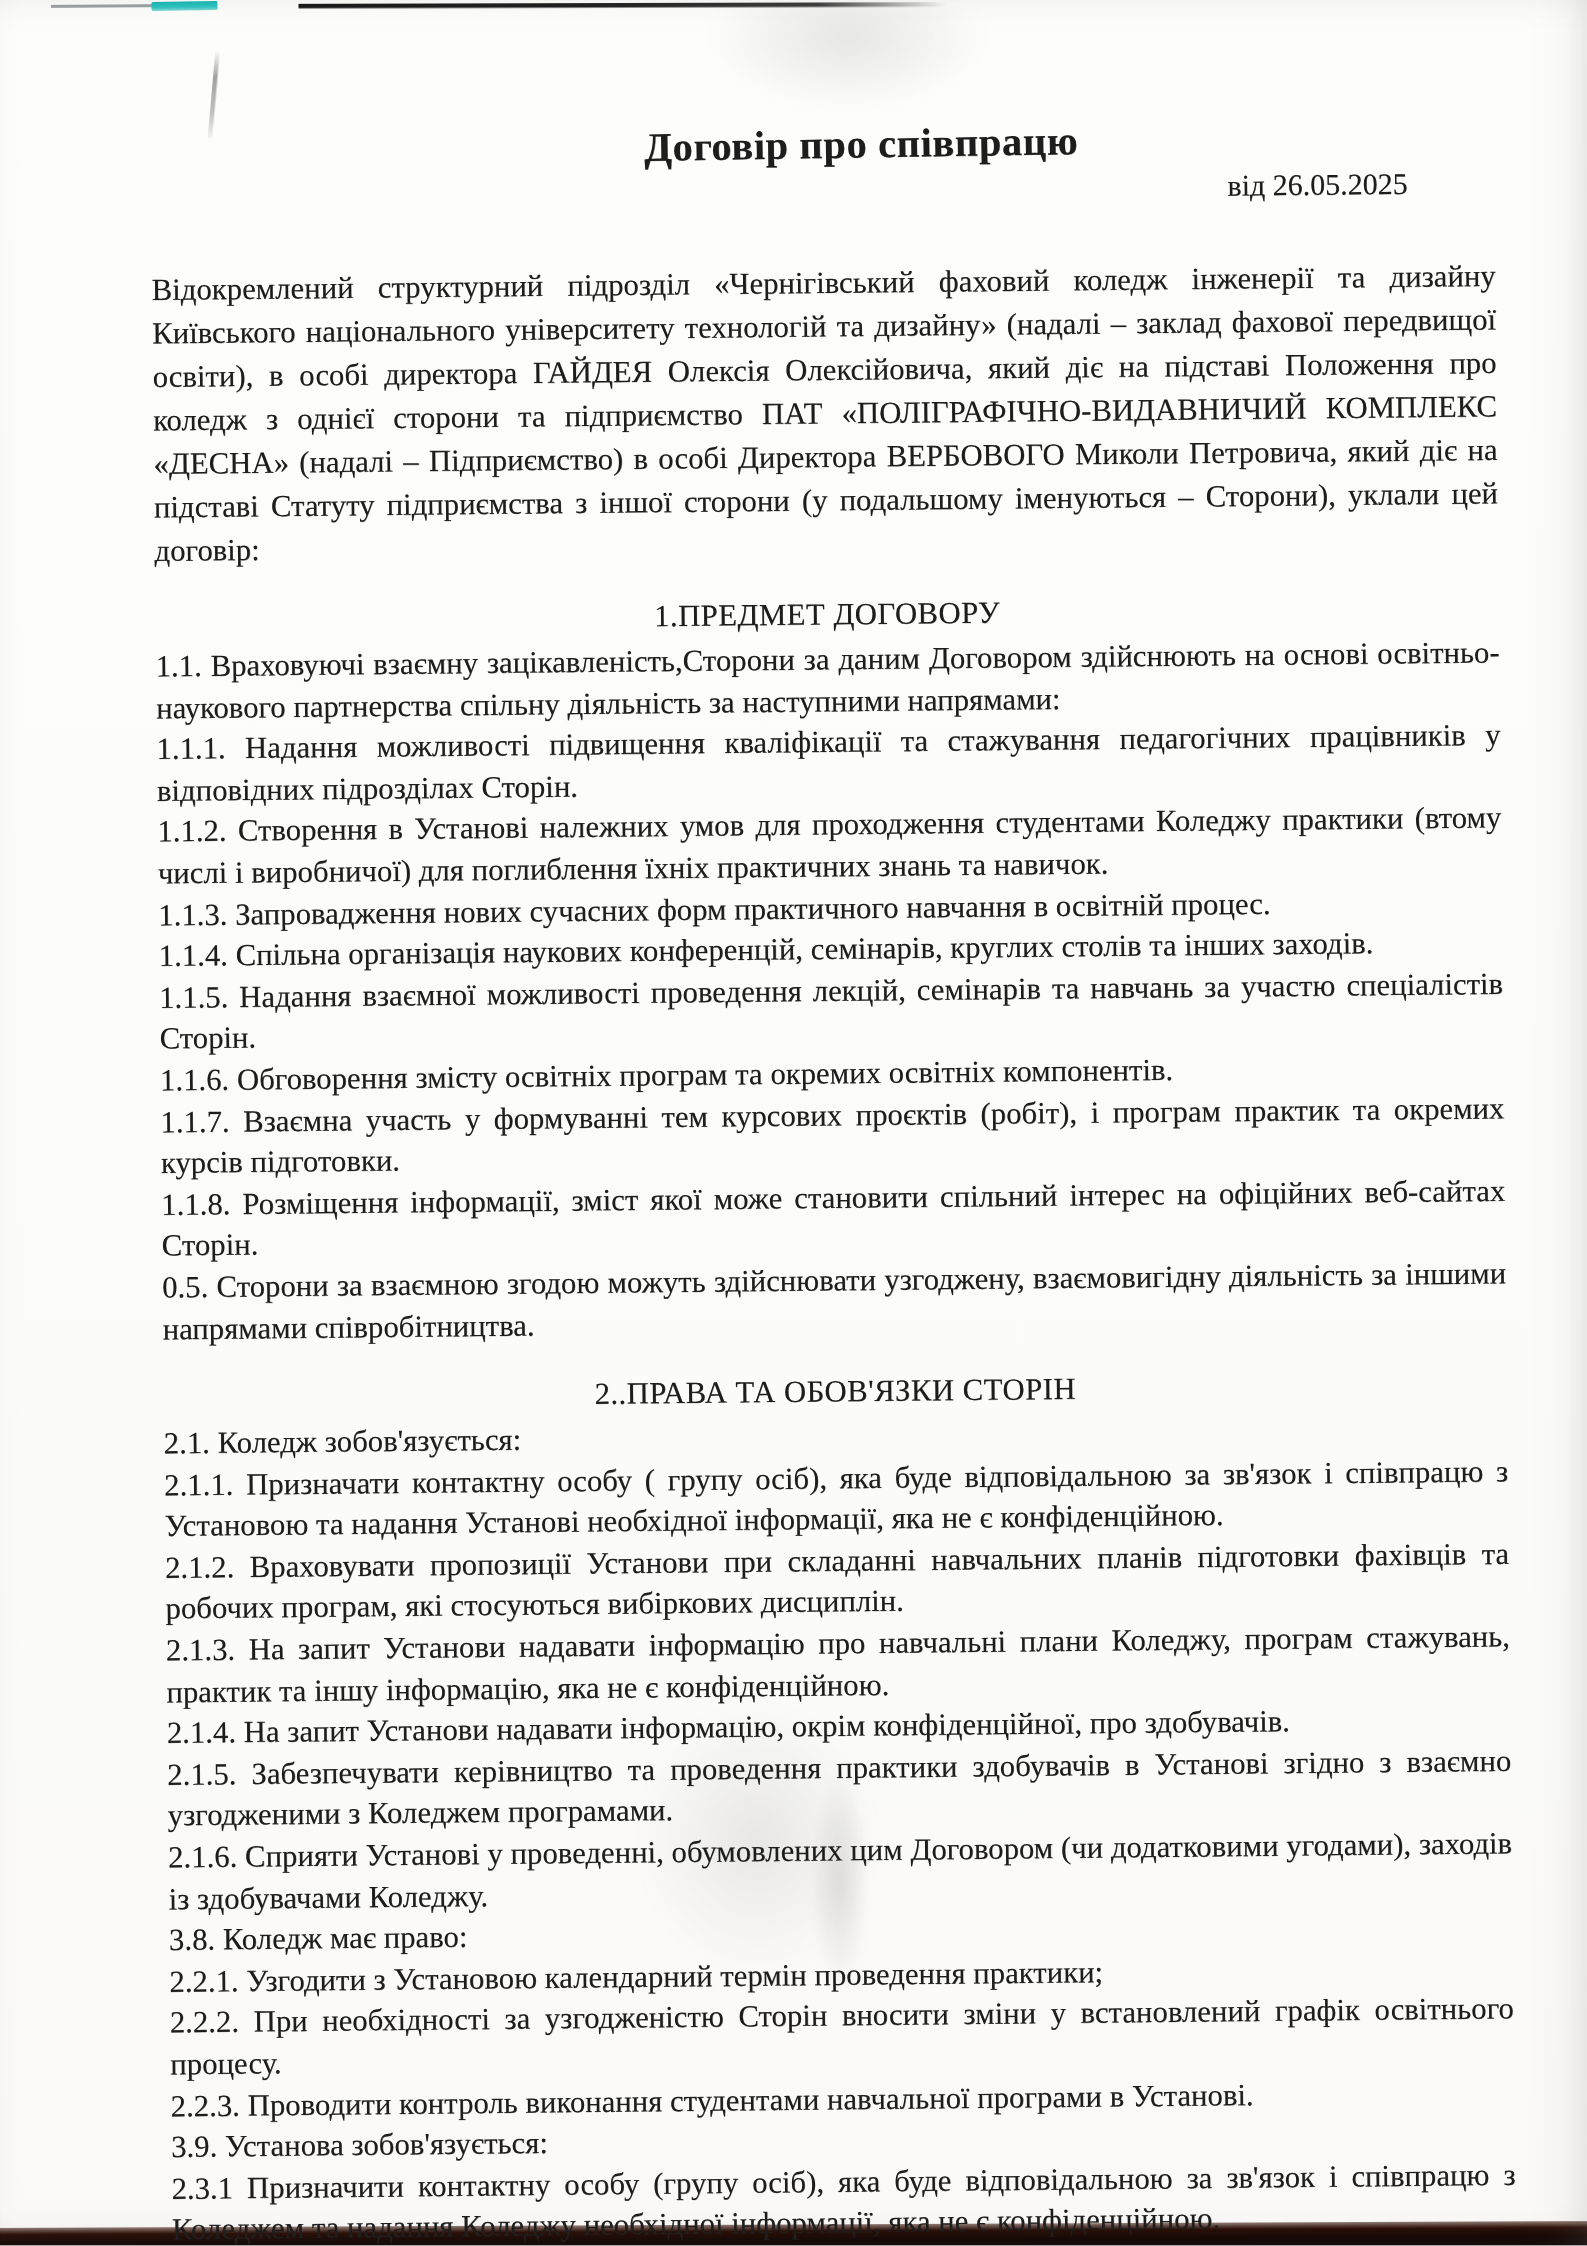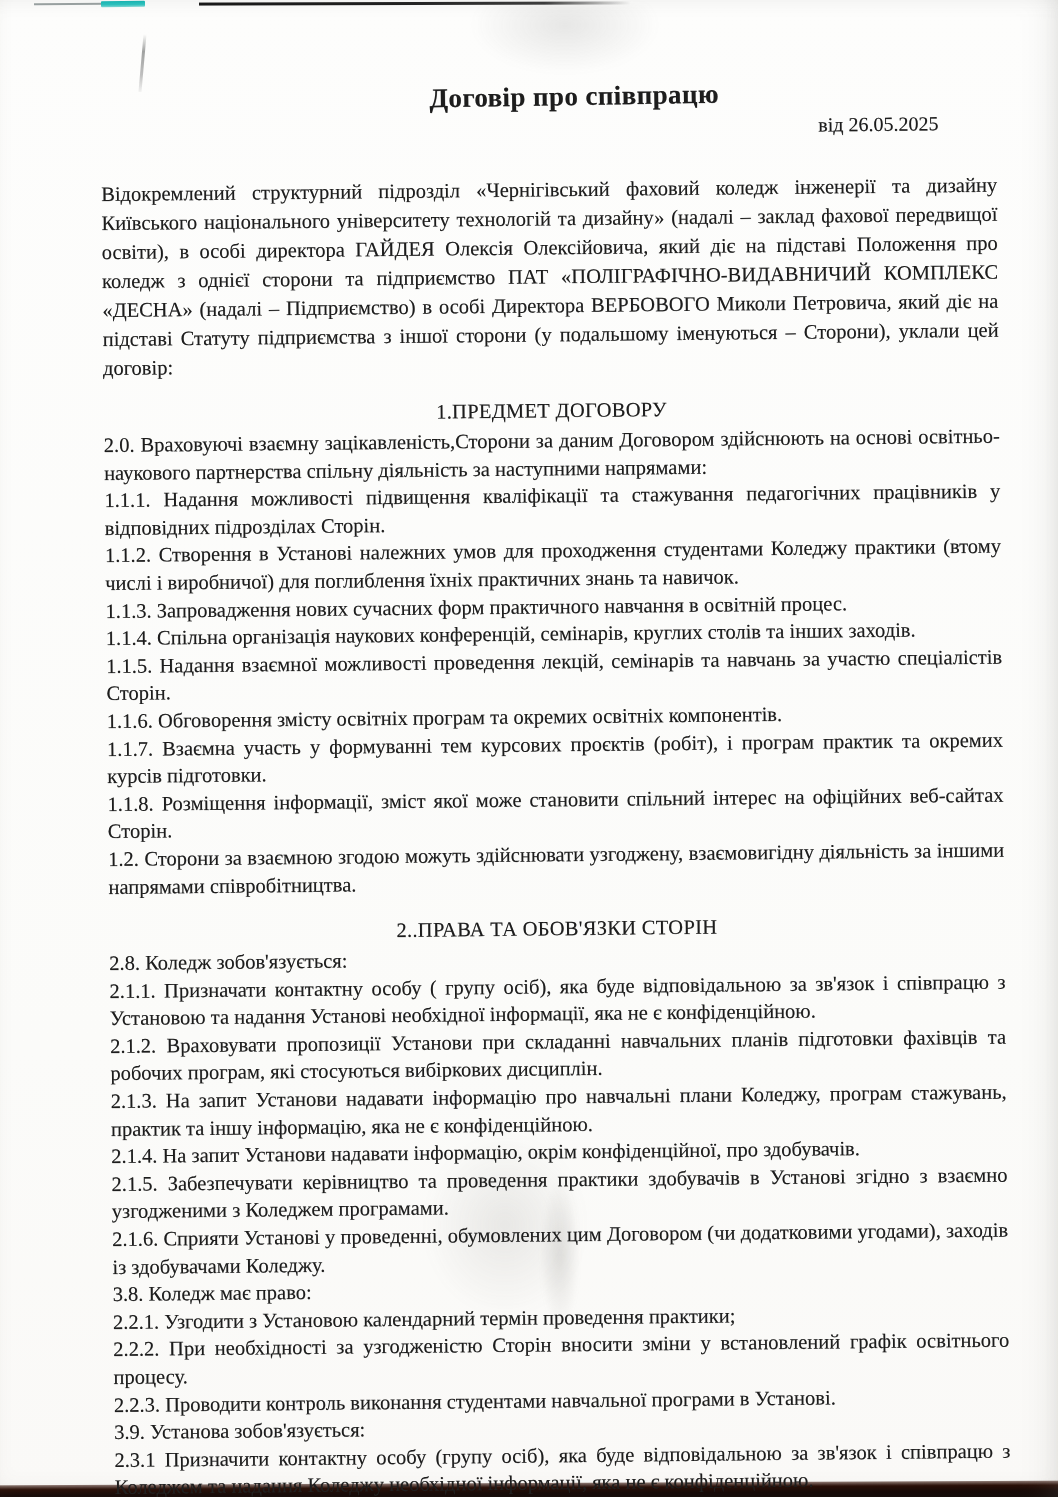--- a/index.html
+++ b/index.html
@@ -135,34 +135,34 @@
 
   <div class="content">
 
     <h1 class="doc-title">Договір про співпрацю</h1>
     <div class="doc-date">від  26.05.2025</div>
 
     <p class="intro">Відокремлений структурний підрозділ «Чернігівський фаховий коледж інженерії та дизайну Київського національного університету технологій та дизайну»  (надалі  –  заклад фахової передвищої освіти), в особі директора ГАЙДЕЯ Олексія Олексійовича, який діє на підставі Положення про коледж з однієї сторони та підприємство  ПАТ «ПОЛІГРАФІЧНО-ВИДАВНИЧИЙ КОМПЛЕКС «ДЕСНА» (надалі – Підприємство)  в особі Директора ВЕРБОВОГО Миколи Петровича, який діє на підставі Статуту підприємства з іншої сторони (у подальшому іменуються – Сторони), уклали цей договір:</p>
 
     <h2 class="section-heading">1.ПРЕДМЕТ ДОГОВОРУ</h2>
 
-    <p class="clause"><span>2.0.</span> <span>Враховуючі взаємну зацікавленість,Сторони за даним Договором здійснюють на основі освітньо-наукового партнерства спільну діяльність за наступними напрямами:</span></p>
+    <p class="clause"><span>1.1.</span> <span>Враховуючі взаємну зацікавленість,Сторони за даним Договором здійснюють на основі освітньо-наукового партнерства спільну діяльність за наступними напрямами:</span></p>
     <p class="clause"><span>1.1.1.</span> <span>Надання можливості підвищення кваліфікації та стажування педагогічних працівників у відповідних підрозділах Сторін.</span></p>
     <p class="clause"><span>1.1.2.</span> <span>Створення в Установі належних умов для проходження студентами Коледжу практики (втому числі і виробничої) для поглиблення їхніх практичних знань та навичок.</span></p>
     <p class="clause"><span>1.1.3.</span> <span>Запровадження нових сучасних форм практичного навчання в освітній процес.</span></p>
     <p class="clause"><span>1.1.4.</span> <span>Спільна організація наукових конференцій, семінарів, круглих столів та інших заходів.</span></p>
     <p class="clause"><span>1.1.5.</span> <span>Надання взаємної можливості проведення лекцій, семінарів та навчань за участю спеціалістів Сторін.</span></p>
     <p class="clause"><span>1.1.6.</span> <span>Обговорення змісту освітніх програм та окремих освітніх компонентів.</span></p>
     <p class="clause"><span>1.1.7.</span> <span>Взаємна участь у формуванні тем курсових проєктів (робіт), і програм практик та окремих курсів підготовки.</span></p>
     <p class="clause"><span>1.1.8.</span> <span>Розміщення інформації, зміст якої може становити спільний інтерес на офіційних веб-сайтах Сторін.</span></p>
-    <p class="clause"><span>1.2.</span> <span>Сторони за взаємною згодою можуть здійснювати узгоджену, взаємовигідну діяльність за іншими напрямами співробітництва.</span></p>
+    <p class="clause"><span>0.5.</span> <span>Сторони за взаємною згодою можуть здійснювати узгоджену, взаємовигідну діяльність за іншими напрямами співробітництва.</span></p>
 
     <h2 class="section-heading">2..ПРАВА ТА ОБОВ'ЯЗКИ СТОРІН</h2>
 
-    <p class="clause"><span>2.8.</span> <span>Коледж зобов'язується:</span></p>
+    <p class="clause"><span>2.1.</span> <span>Коледж зобов'язується:</span></p>
     <p class="clause"><span>2.1.1.</span> <span>Призначати контактну особу ( групу осіб), яка буде відповідальною за зв'язок і співпрацю з Установою та надання Установі необхідної інформації, яка не є конфіденційною.</span></p>
     <p class="clause"><span>2.1.2.</span> <span>Враховувати  пропозиції Установи при складанні навчальних планів підготовки фахівців та робочих програм, які стосуються вибіркових дисциплін.</span></p>
     <p class="clause"><span>2.1.3.</span> <span>На запит Установи надавати інформацію про навчальні плани Коледжу, програм стажувань, практик та іншу інформацію, яка не є конфіденційною.</span></p>
     <p class="clause"><span>2.1.4.</span> <span>На запит Установи надавати інформацію, окрім конфіденційної, про здобувачів.</span></p>
     <p class="clause"><span>2.1.5.</span> <span>Забезпечувати керівництво та проведення практики здобувачів в Установі згідно з взаємно узгодженими  з Коледжем програмами.</span></p>
     <p class="clause"><span>2.1.6.</span> <span>Сприяти Установі у проведенні, обумовлених цим Договором (чи додатковими угодами), заходів із здобувачами Коледжу.</span></p>
     <p class="clause"><span>3.8.</span> <span>Коледж має право:</span></p>
     <p class="clause"><span>2.2.1.</span> <span>Узгодити з Установою календарний термін проведення практики;</span></p>
     <p class="clause"><span>2.2.2.</span> <span>При необхідності за узгодженістю Сторін вносити зміни у встановлений графік освітнього процесу.</span></p>
     <p class="clause"><span>2.2.3.</span> <span>Проводити контроль виконання студентами навчальної програми в Установі.</span></p>

